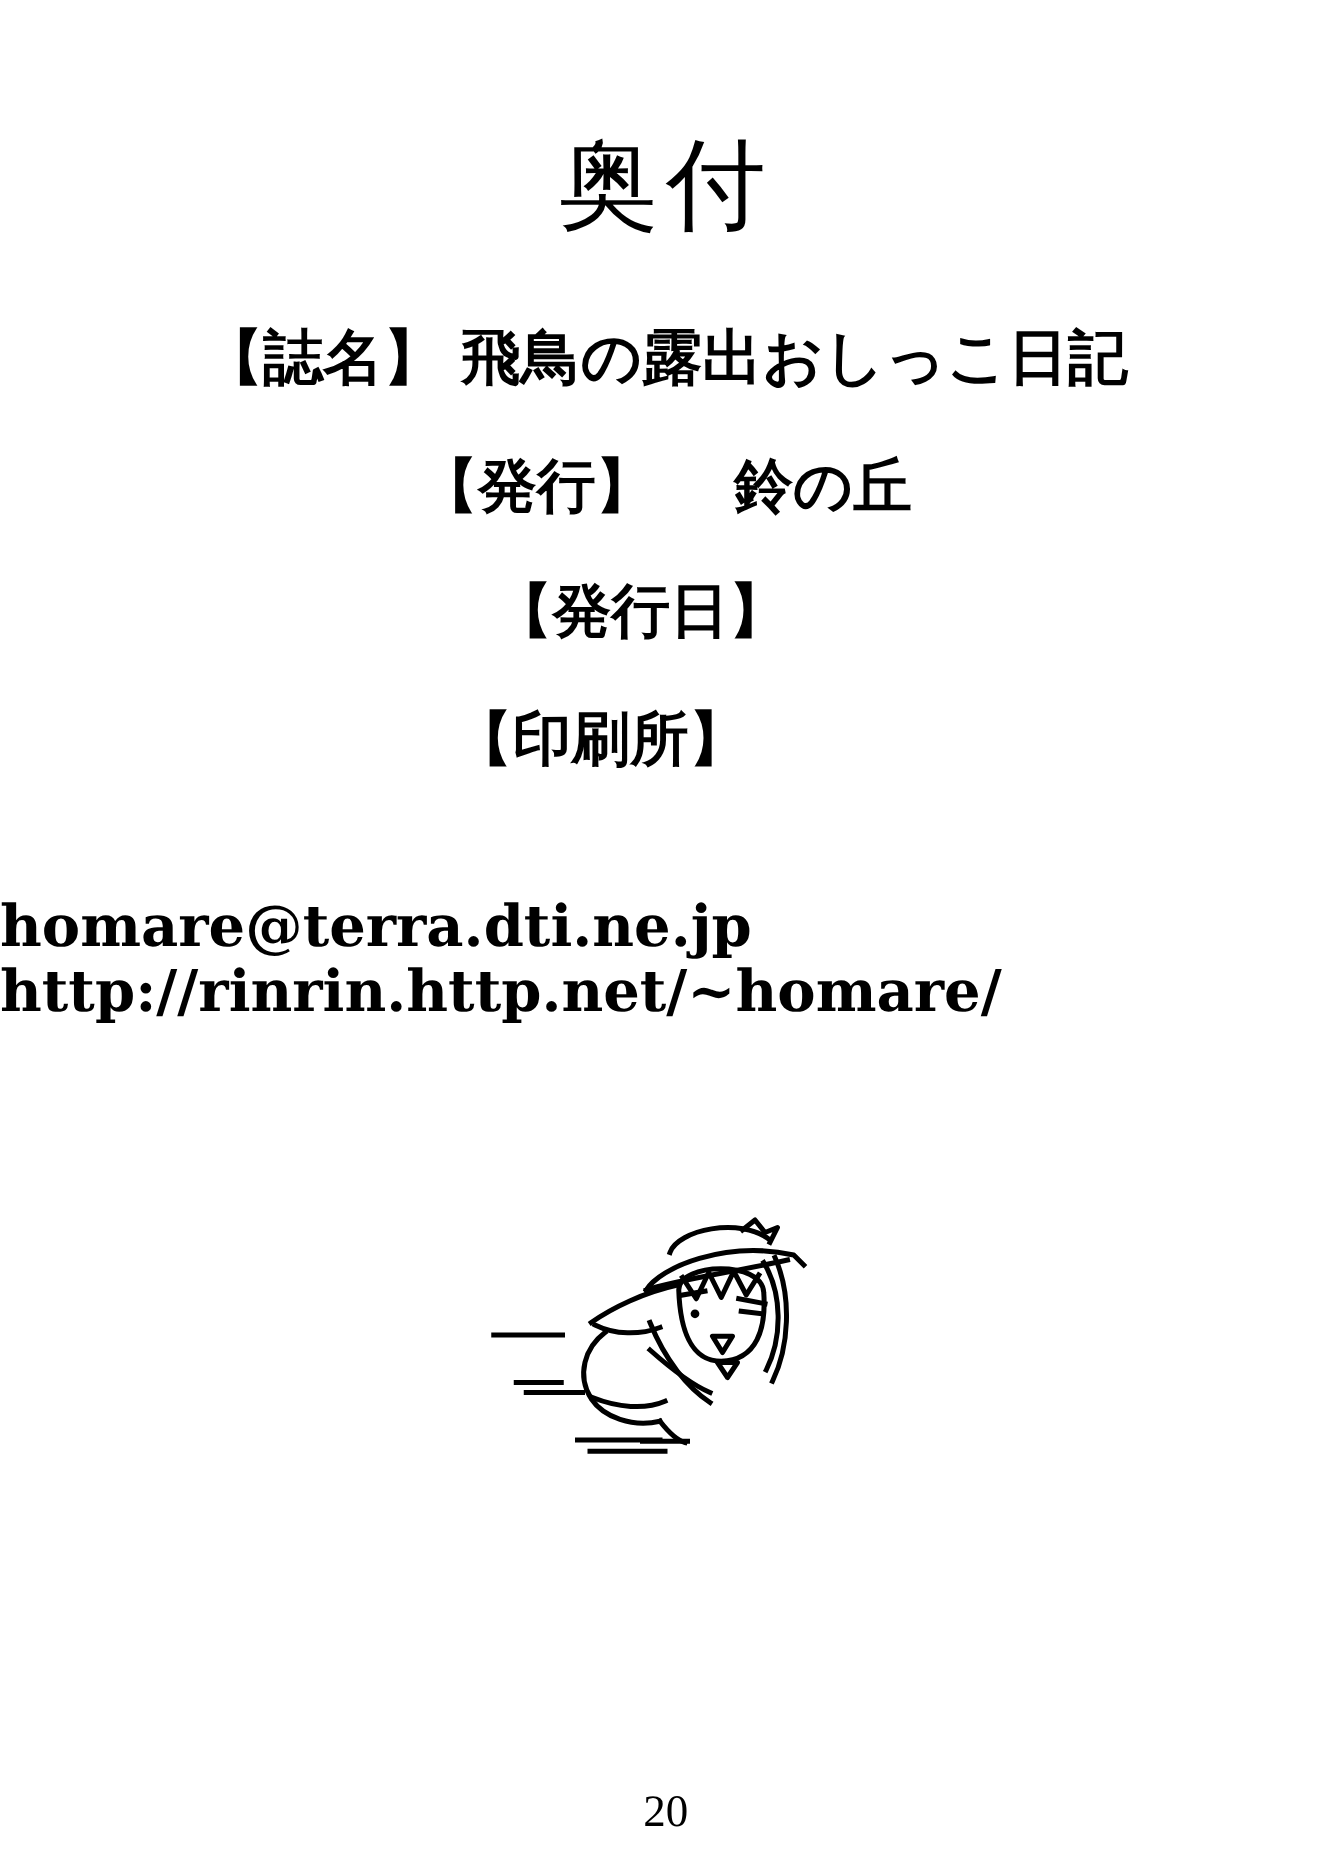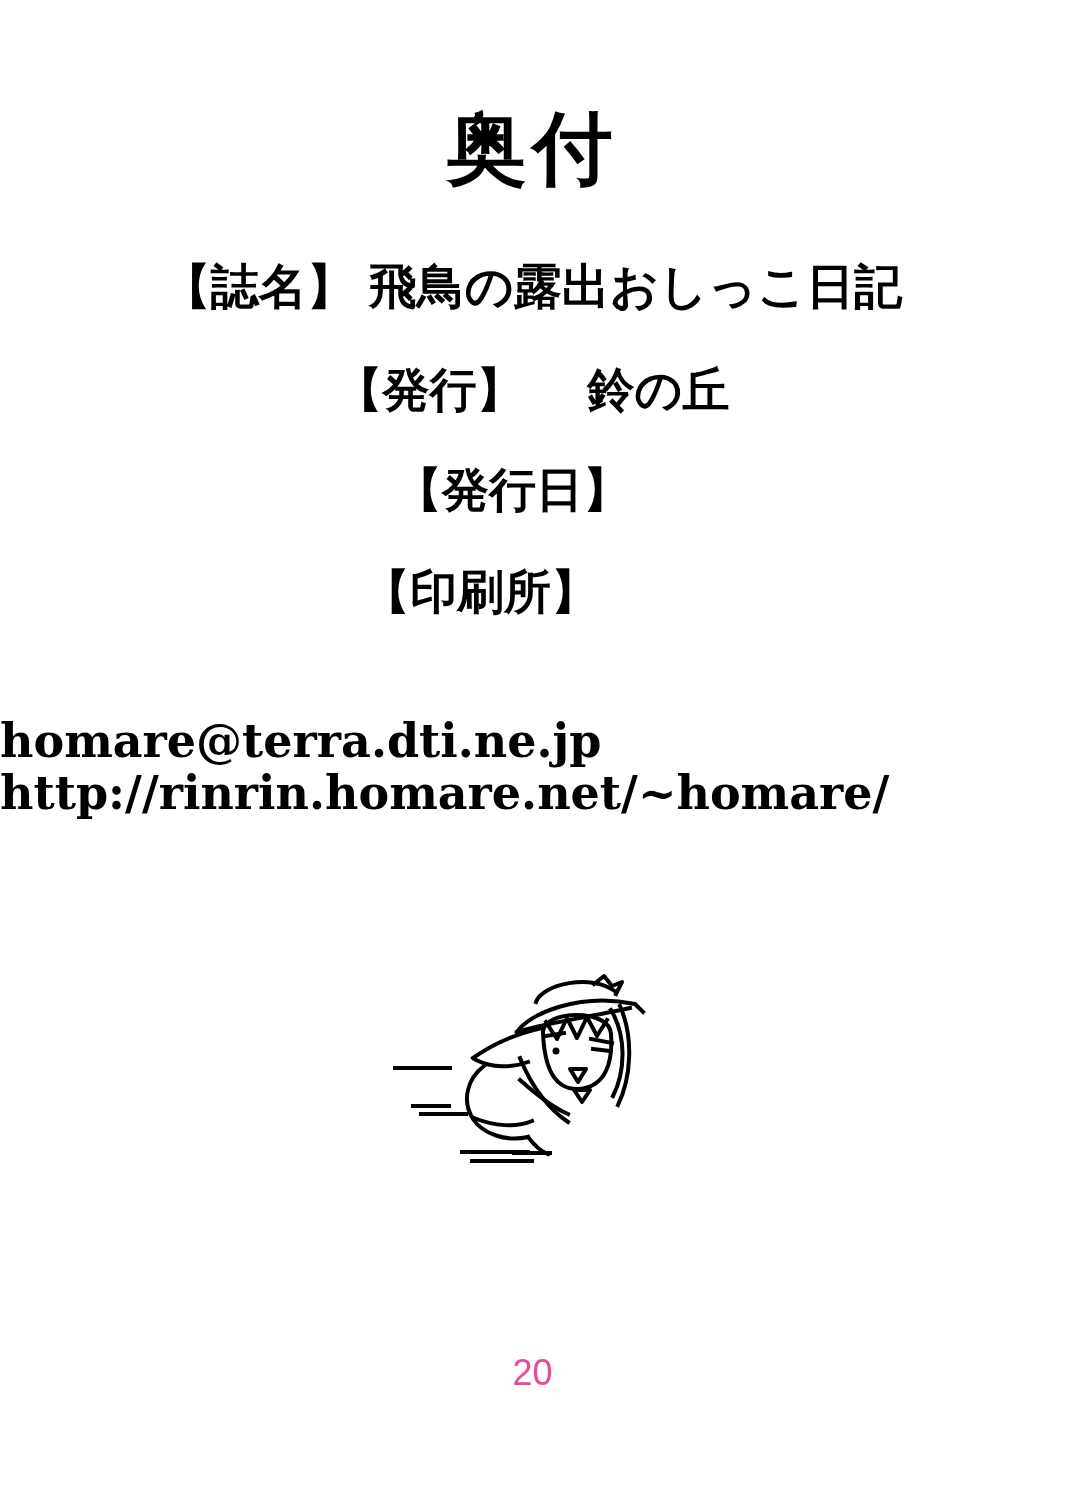--- a/index.html
+++ b/index.html
@@ -16,21 +16,21 @@
     overflow: hidden;
     font-family: "DejaVu Serif", "Liberation Serif", serif;
   }
   .doc-title {
     position: absolute;
     top: 108px;
     left: 0;
     width: 100%;
     text-align: center;
     font-size: 80px;
-    font-weight: bold;
+    font-weight: normal;
     letter-spacing: 6px;
     line-height: 1;
   }
   .colophon-row {
     position: absolute;
     left: 0;
     width: 100%;
     display: flex;
     justify-content: center;
     align-items: baseline;
@@ -59,27 +59,27 @@
   .contact .line { display: block; }
   .illustration {
     position: absolute;
     left: 280px;
     top: 940px;
     width: 460px;
     height: 260px;
   }
   .page-number {
     position: absolute;
-    top: 1352px;
+    top: 1428px;
     left: 0;
     width: 100%;
     text-align: center;
     font-size: 36px;
-    font-family: Liberation Sans, sans-serif;
-    color: #ec4899;
+    font-family: Liberation Serif, serif;
+    color: #000000;
   }
 </style>
 </head>
 <body>
 
 <div class="page">
 
   <div class="doc-title">奥付</div>
 
   <div class="colophon-row row-1">
@@ -99,21 +99,21 @@
     <span class="gap-lg"></span>
   </div>
 
   <div class="colophon-row row-4">
     <span>【印刷所】</span>
     <span class="gap-lg"></span>
   </div>
 
   <div class="contact">
     <span class="line">homare@terra.dti.ne.jp</span>
-    <span class="line">http://rinrin.homare.net/~homare/</span>
+    <span class="line">http://rinrin.http.net/~homare/</span>
   </div>
 
   <svg class="illustration" viewBox="0 0 460 260" fill="none" stroke="#000000" stroke-width="4" stroke-linecap="square" stroke-linejoin="round">
 
     <path d="M115 128 h55"></path>
     <path d="M133 166 h36"></path>
     <path d="M141 174 h45"></path>
     <path d="M182 212 h66"></path>
     <path d="M192 221 h60"></path>
 

